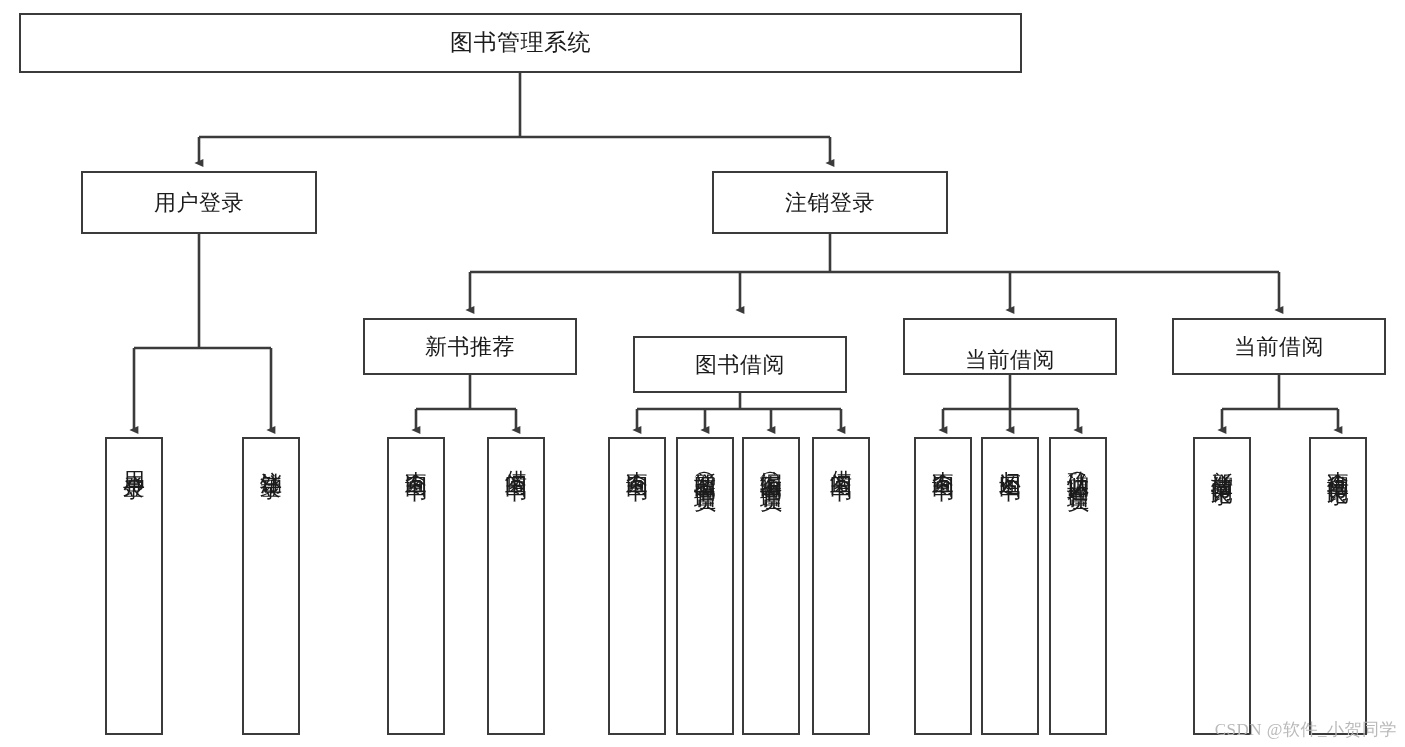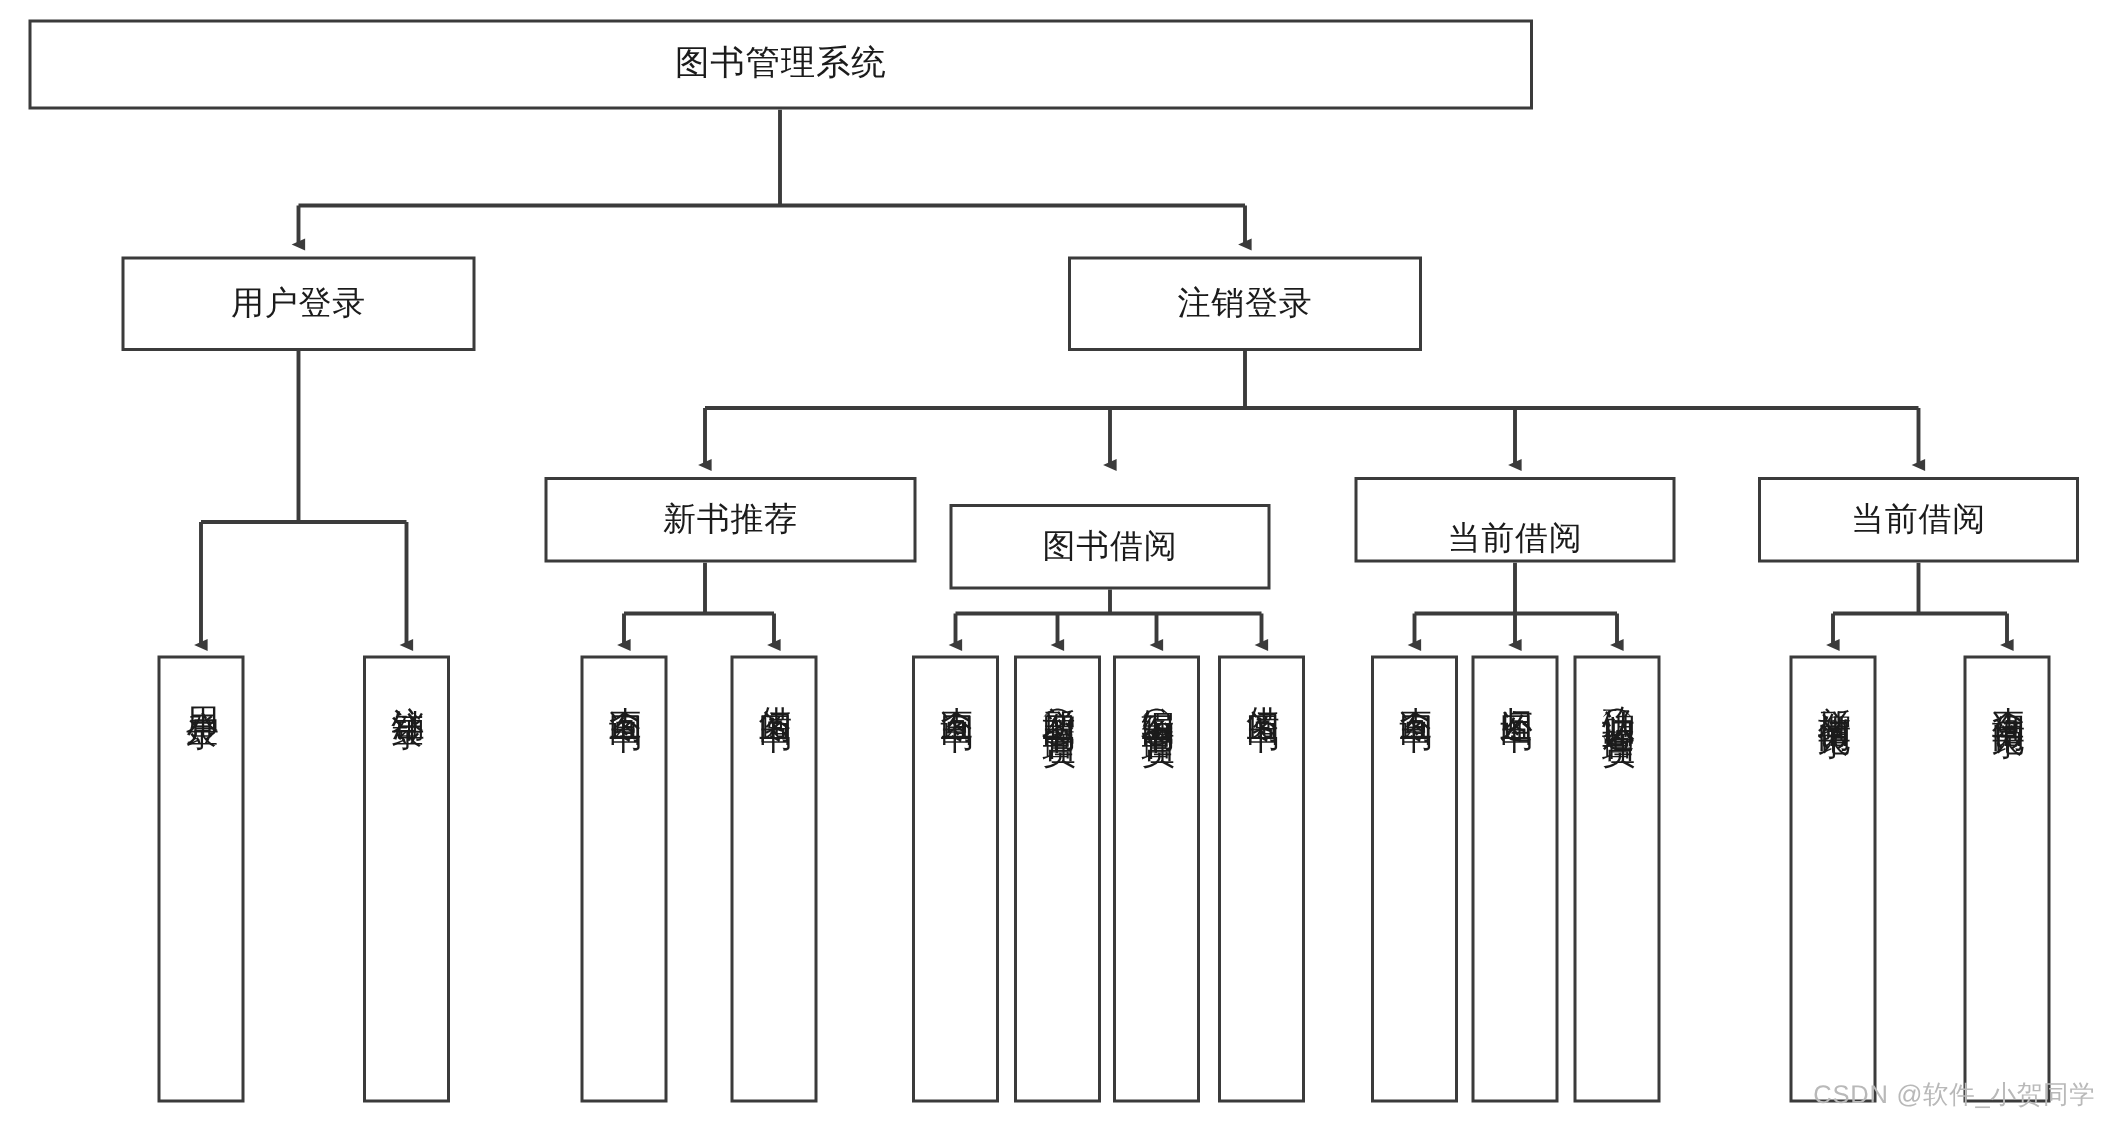--- a/index.html
+++ b/index.html
@@ -63,21 +63,21 @@
     letter-spacing: 3px;
   }
   .watermark {
     position: absolute;
     right: 8px;
     bottom: 6px;
     font-size: 17px;
     color: #b9b9b9;
     letter-spacing: 0.5px;
     white-space: nowrap;
-    font-family: Liberation Sans, sans-serif;
+    font-family: Liberation Serif, serif;
   }
 </style>
 </head>
 <body>
 
 <div id="diagram-root">
 
   <svg class="connectors" viewBox="0 0 1405 747">
     <defs>
       <marker id="arrow" markerWidth="10" markerHeight="10" refX="4.4" refY="5" orient="auto" markerUnits="userSpaceOnUse">
@@ -132,21 +132,21 @@
     <span class="label">图书管理系统</span>
   </div>
 
   <div class="node horiz" style="left:81px; top:171px; width:236px; height:63px;">
     <span class="label">用户登录</span>
   </div>
   <div class="node horiz" style="left:712px; top:171px; width:236px; height:63px;">
     <span class="label">注销登录</span>
   </div>
 
-  <div class="node horiz" style="left:363px; top:318px; width:248px; height:57px;">
+  <div class="node horiz" style="left:363px; top:318px; width:214px; height:57px;">
     <span class="label">新书推荐</span>
   </div>
   <div class="node horiz" style="left:633px; top:336px; width:214px; height:57px;">
     <span class="label">图书借阅</span>
   </div>
   <div class="node horiz" style="left:903px; top:318px; width:214px; height:57px;align-items:flex-end;">
     <span class="label">当前借阅</span>
   </div>
   <div class="node horiz" style="left:1172px; top:318px; width:214px; height:57px;">
     <span class="label">当前借阅</span>

